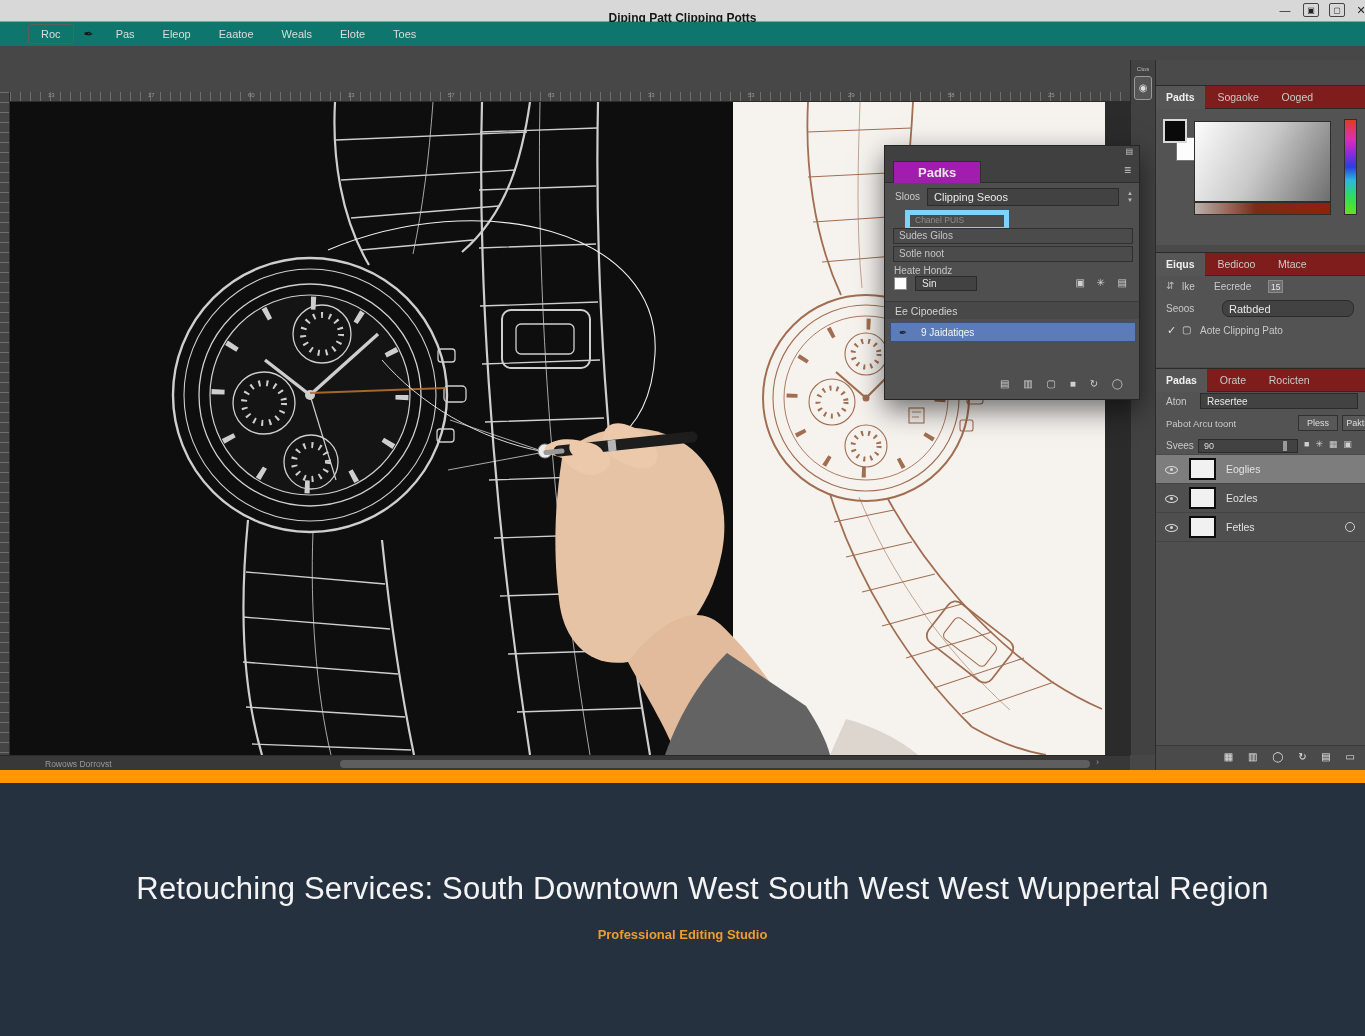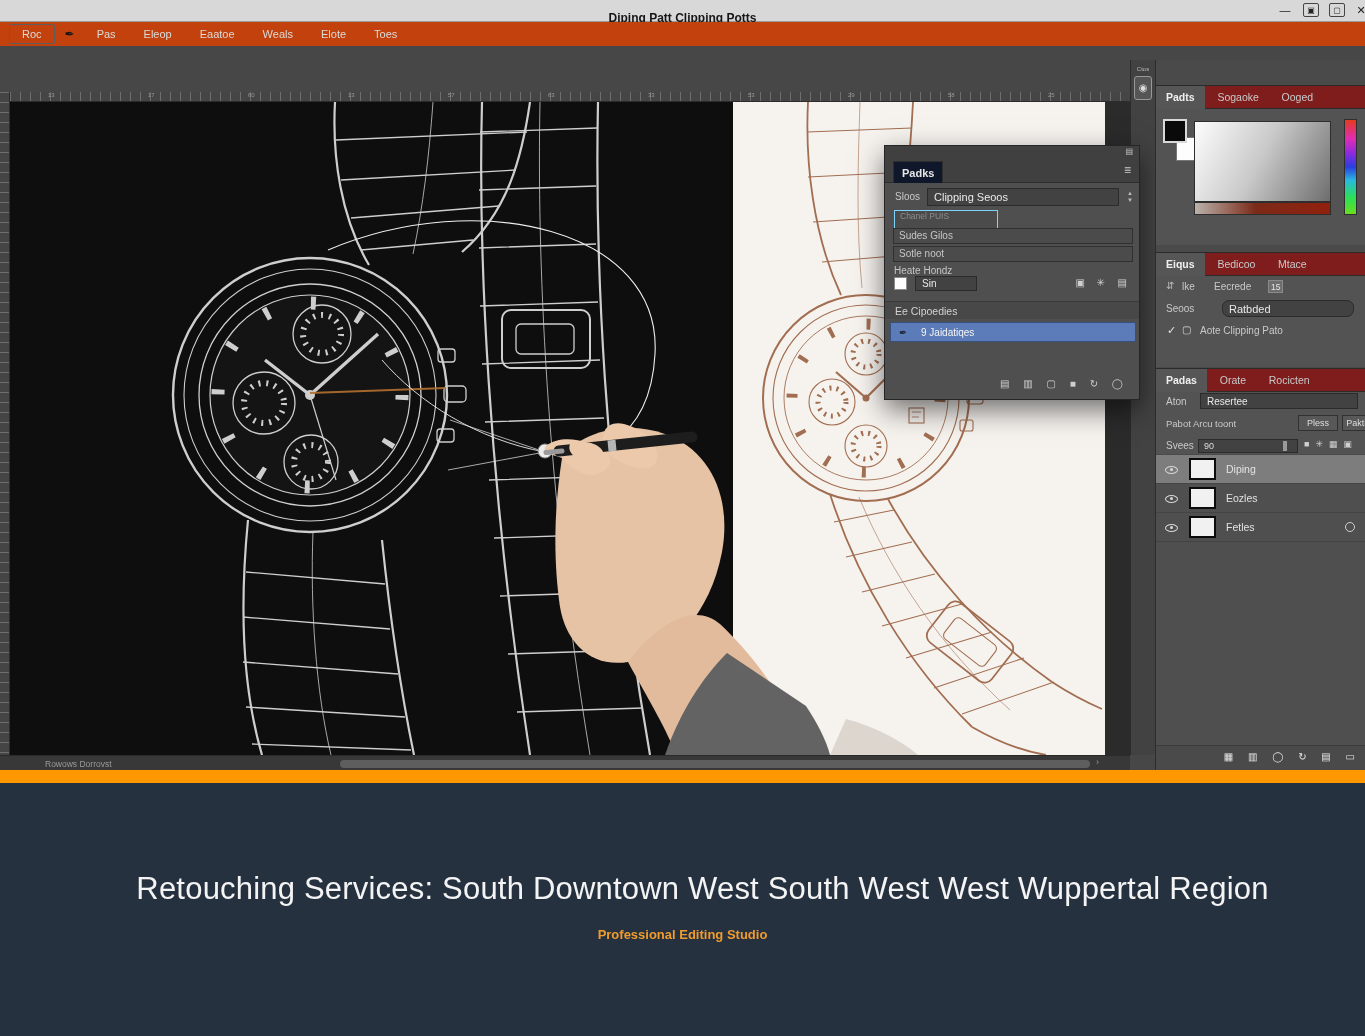--- a/index.html
+++ b/index.html
@@ -6,21 +6,21 @@
   html,body { width:1365px; height:1036px; background:#222; }
   body { font-family:"Liberation Sans", sans-serif; }
   .screen { position:relative; width:1365px; height:1036px; overflow:hidden; background:#474747; }
 
   
   .titlebar { position:absolute; left:0; top:0; width:1365px; height:22px; background:#d8d8d8; border-bottom:1px solid #9a9a9a; }
   .titlebar .title { position:absolute; left:0; right:0; top:11px; text-align:center; font-size:12px; font-weight:bold; color:#161616; }
   .wctl { position:absolute; top:3px; width:16px; height:14px; text-align:center; font-size:11px; color:#222; line-height:14px; }
   .wctl.box { border:1px solid #444; border-radius:2px; font-size:8px; }
   
-  .menubar { position:absolute; left:0; top:22px; width:1365px; height:24px; background:#c2410c; display:flex; align-items:center; padding-left:9px; gap:4px; }
+  .menubar { position:absolute; left:0; top:22px; width:1365px; height:24px; background:#0f766e; display:flex; align-items:center; padding-left:28px; gap:4px; }
   .menu-item { color:#dcdcdc; font-size:11px; padding:3px 12px; }
   .menu-item.first { border:1px solid #5d5d5d; border-radius:2px; }
   .menu-tool { color:#151515; font-size:12px; padding:0 6px; }
 
   
   .tabbar { position:absolute; left:0; top:66px; width:1130px; height:26px; background:#8f8f8f; }
   .doctab { position:absolute; left:14px; top:2px; height:24px; width:292px; background:#474747; color:#d3d3d3; font-size:10px; line-height:24px; padding:0 8px; white-space:nowrap; overflow:hidden; border-radius:2px 2px 0 0; }
 
   
   .ruler-h { position:absolute; left:10px; top:92px; width:1120px; height:10px; background:#454545;
@@ -35,28 +35,28 @@
   
   .collapse-strip { position:absolute; left:1130px; top:60px; width:25px; height:695px; background:#424242; border-left:1px solid #2c2c2c; }
   .collapse-strip .clabel { display:block; text-align:center; font-size:6px; color:#bdbdbd; margin-top:6px; }
   .collapse-icon { display:block; margin:4px auto 0; width:18px; height:24px; border:1px solid #999; border-radius:3px; color:#ddd; font-size:10px; text-align:center; line-height:22px; background:#555; }
 
   
   .dialog { position:absolute; left:884px; top:145px; width:256px; height:255px; background:#4f4f4f; border:1px solid #262626; box-shadow:0 10px 26px rgba(0,0,0,.55); font-size:10px; color:#c9c9c9; }
   .dlg-topstrip { position:absolute; left:0; top:0; width:100%; height:13px; background:#404040; }
   .dlg-topstrip .ic { position:absolute; right:6px; top:1px; font-size:8px; color:#ccc; }
   .dlg-tabrow { position:absolute; left:0; top:13px; width:100%; height:24px; background:#404040; border-bottom:1px solid #2e2e2e; }
-  .dlg-tab { position:absolute; left:8px; top:2px; height:22px; padding:0 8px; background:#0f172a; color:#e6e6e6; font-size:11px; font-weight:bold; line-height:22px; border:1px solid #2e2e2e; border-bottom:none; }
+  .dlg-tab { position:absolute; left:8px; top:2px; height:22px; padding:0 24px; background:#a21caf; color:#e6e6e6; font-size:13px; font-weight:bold; line-height:22px; border:1px solid #2e2e2e; border-bottom:none; }
   .dlg-hamb { position:absolute; right:8px; top:4px; color:#cfcfcf; font-size:12px; }
   .dlg-namerow { position:absolute; left:0; top:42px; width:100%; height:20px; }
   .dlg-namerow .lab { position:absolute; left:10px; top:3px; }
   .dlg-field { background:#424242; border:1px solid #2b2b2b; color:#e9e9e9; font-size:11px; padding:1px 6px; }
   .f-name { position:absolute; left:42px; top:0; width:192px; height:18px; line-height:15px; }
   .spin { position:absolute; right:6px; top:2px; color:#bbb; font-size:6px; line-height:7px; text-align:center; }
-  .dlg-chan { position:absolute; left:9px; top:64px; width:104px; height:22px; background:#4b4b4b; border:1px solid #7dd3fc; color:#8d8d8d; font-size:8.5px; line-height:11px; padding:0 5px; }
+  .dlg-chan { position:absolute; left:20px; top:64px; width:104px; height:22px; background:#4b4b4b; border:5px solid #7dd3fc; color:#8d8d8d; font-size:8.5px; line-height:11px; padding:0 5px; }
   .dlg-line { position:absolute; left:8px; width:240px; height:16px; border:1px solid #303030; background:#4b4b4b; color:#c5c5c5; line-height:14px; padding:0 5px; }
   .dlg-lab { position:absolute; left:9px; color:#c5c5c5; }
   .dlg-flatrow { position:absolute; left:0; top:130px; width:100%; height:18px; }
   .chk { position:absolute; left:9px; top:1px; width:13px; height:13px; background:#fdfdfd; border:1px solid #8b8b8b; }
   .f-flat { position:absolute; left:30px; top:0; width:62px; height:15px; line-height:12px; font-size:10px; }
   .dlg-flatrow .ic { position:absolute; top:1px; color:#cfcfcf; font-size:10px; }
   .dlg-section { position:absolute; left:0; top:155px; width:100%; height:18px; border-top:1px solid #3a3a3a; background:#484848; color:#d2d2d2; padding:3px 0 0 10px; font-size:10.5px; }
   .dlg-selrow { position:absolute; left:5px; top:176px; width:246px; height:20px; background:#5b7cb8; color:#f4f4f4; line-height:20px; border:1px solid #3a5variable; border:1px solid #37517e; }
   .dlg-selrow .cur { position:absolute; left:8px; top:0; color:#1c2430; font-size:10px; }
   .dlg-selrow .txt { position:absolute; left:30px; top:0; font-size:10px; }
@@ -374,21 +374,21 @@
           <span class="slider"><span>90</span><span class="thumb"></span></span>
           <span class="ics"><span>■</span><span>✳</span><span>▦</span><span>▣</span></span>
         </div>
       </div>
     </div>
 
     <div class="layers">
       <div class="lrow sel">
         <span class="eye"></span>
         <span class="lthumb"></span>
-        <span class="lname">Diping</span>
+        <span class="lname">Eoglies</span>
       </div>
       <div class="lrow">
         <span class="eye"></span>
         <span class="lthumb"></span>
         <span class="lname">Eozles</span>
       </div>
       <div class="lrow">
         <span class="eye"></span>
         <span class="lthumb"></span>
         <span class="lname">Fetles</span>

